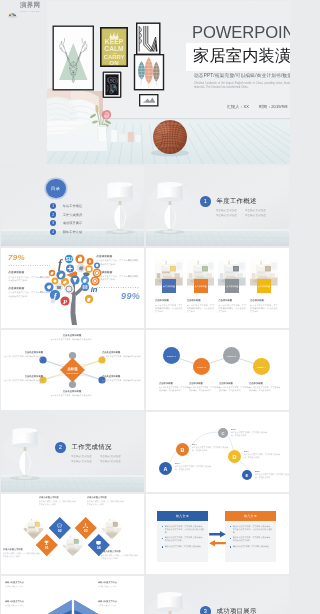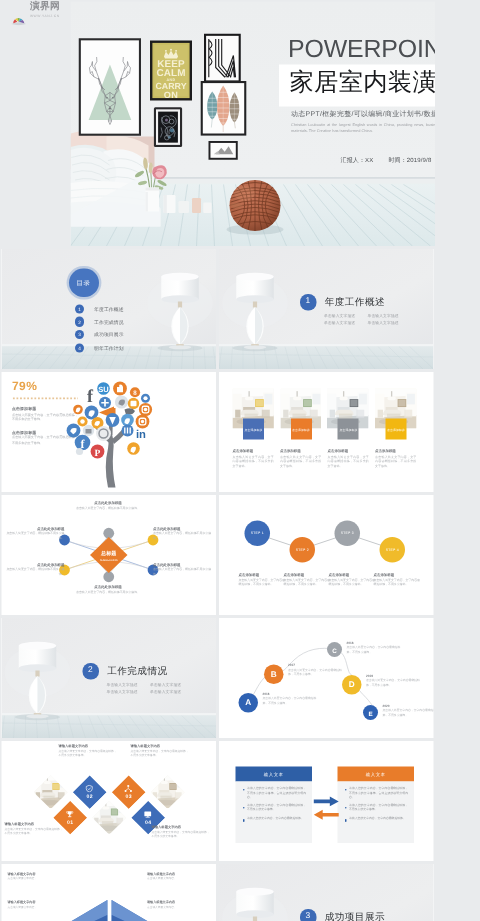--- a/index.html
+++ b/index.html
@@ -42,21 +42,21 @@
 
   
   .s-sec{top:166px;height:80px;}
   .sec-head{position:absolute;left:54px;top:30px;display:flex;align-items:center;}
   .sec-num{width:10.5px;height:10.5px;border-radius:50%;background:#3c6ab6;color:#fff;font-size:5.6px;display:flex;align-items:center;justify-content:center;}
   .sec-title{font-size:6.4px;color:#2e3134;margin-left:6px;letter-spacing:.3px;font-weight:500;white-space:nowrap;}
   .sec-subs{position:absolute;left:70px;top:42.5px;width:58px;display:flex;flex-wrap:wrap;}
   .sec-subs span{font-size:2.5px;color:#9a9da1;width:29px;margin-bottom:2.6px;letter-spacing:.1px;white-space:nowrap;}
 
   
-  .s-tree{top:248px;height:80px;}
+  .s-tree{top:248px;height:80px;font-style:italic;}
   .tree-left{position:absolute;left:7px;top:6px;width:44px;}
   .tree-right{position:absolute;left:95px;top:6px;width:44px;text-align:left;}
   .pct{font-size:8px;font-weight:700;letter-spacing:.3px;line-height:1;}
   .pct-o{color:#e8a34a;}
   .pct-b{color:#6f9ad4;text-align:right;font-size:9px;}
   .dots{height:3px;margin:2.2px 0 3px;background-image:radial-gradient(circle,#c9ccd0 0.6px,transparent 0.7px);background-size:2.4px 3px;background-repeat:repeat-x;}
   .dots-o{background-image:radial-gradient(circle,#e2b77e 0.6px,transparent 0.7px);}
   .dots-b{background-image:radial-gradient(circle,#9bb5d8 0.6px,transparent 0.7px);margin-top:4px;}
   .tb{margin-bottom:4px;}
   .tb-h{font-size:2.6px;color:#6e7176;font-weight:700;letter-spacing:.1px;margin-bottom:1.4px;}
@@ -578,20 +578,32 @@
       <div class="pct pct-o">79%</div>
       <div class="dots dots-o"></div>
       <div class="tb">
         <div class="tb-h">点击添加标题</div>
         <div class="tb-p">点击输入简要文字内容，文字内容需概括精炼，不用多余的文字修饰。</div>
       </div>
       <div class="tb">
         <div class="tb-h">点击添加标题</div>
         <div class="tb-p">点击输入简要文字内容，文字内容需概括精炼，不用多余的文字修饰。</div>
       </div>
+    </div>
+    <div class="tree-right">
+      <div class="tb">
+        <div class="tb-h">点击添加标题</div>
+        <div class="tb-p">点击输入简要文字内容，文字内容需概括精炼，不用多余的文字修饰。</div>
+      </div>
+      <div class="tb">
+        <div class="tb-h">点击添加标题</div>
+        <div class="tb-p">点击输入简要文字内容，文字内容需概括精炼，不用多余的文字修饰。</div>
+      </div>
+      <div class="dots dots-b"></div>
+      <div class="pct pct-b">99%</div>
     </div>
     <svg class="tree-svg" viewBox="0 0 70 76">
 
       <path d="M33 74 Q30 60 33 48 Q34 42 32 36 L34.5 35 Q37.5 42 36.5 50 Q35.5 62 38 74 Z" fill="#7b7f85"></path>
       <path d="M33.5 44 Q26 38 22 30 L24.5 28.5 Q29 36 35 41 Z" fill="#7b7f85"></path>
       <path d="M35.5 42 Q43 36 47 29 L49 31 Q45 39 37 45 Z" fill="#7b7f85"></path>
       <path d="M34 38 Q33 30 34 24 L36.5 24 Q36 32 36 39 Z" fill="#7b7f85"></path>
       <g>
         <circle cx="30" cy="8" r="4.2" fill="#3b8fd0"></circle>
           <text x="30" y="10" font-size="5" fill="#fff" text-anchor="middle" font-weight="700" font-family="Liberation Sans">SU</text>

